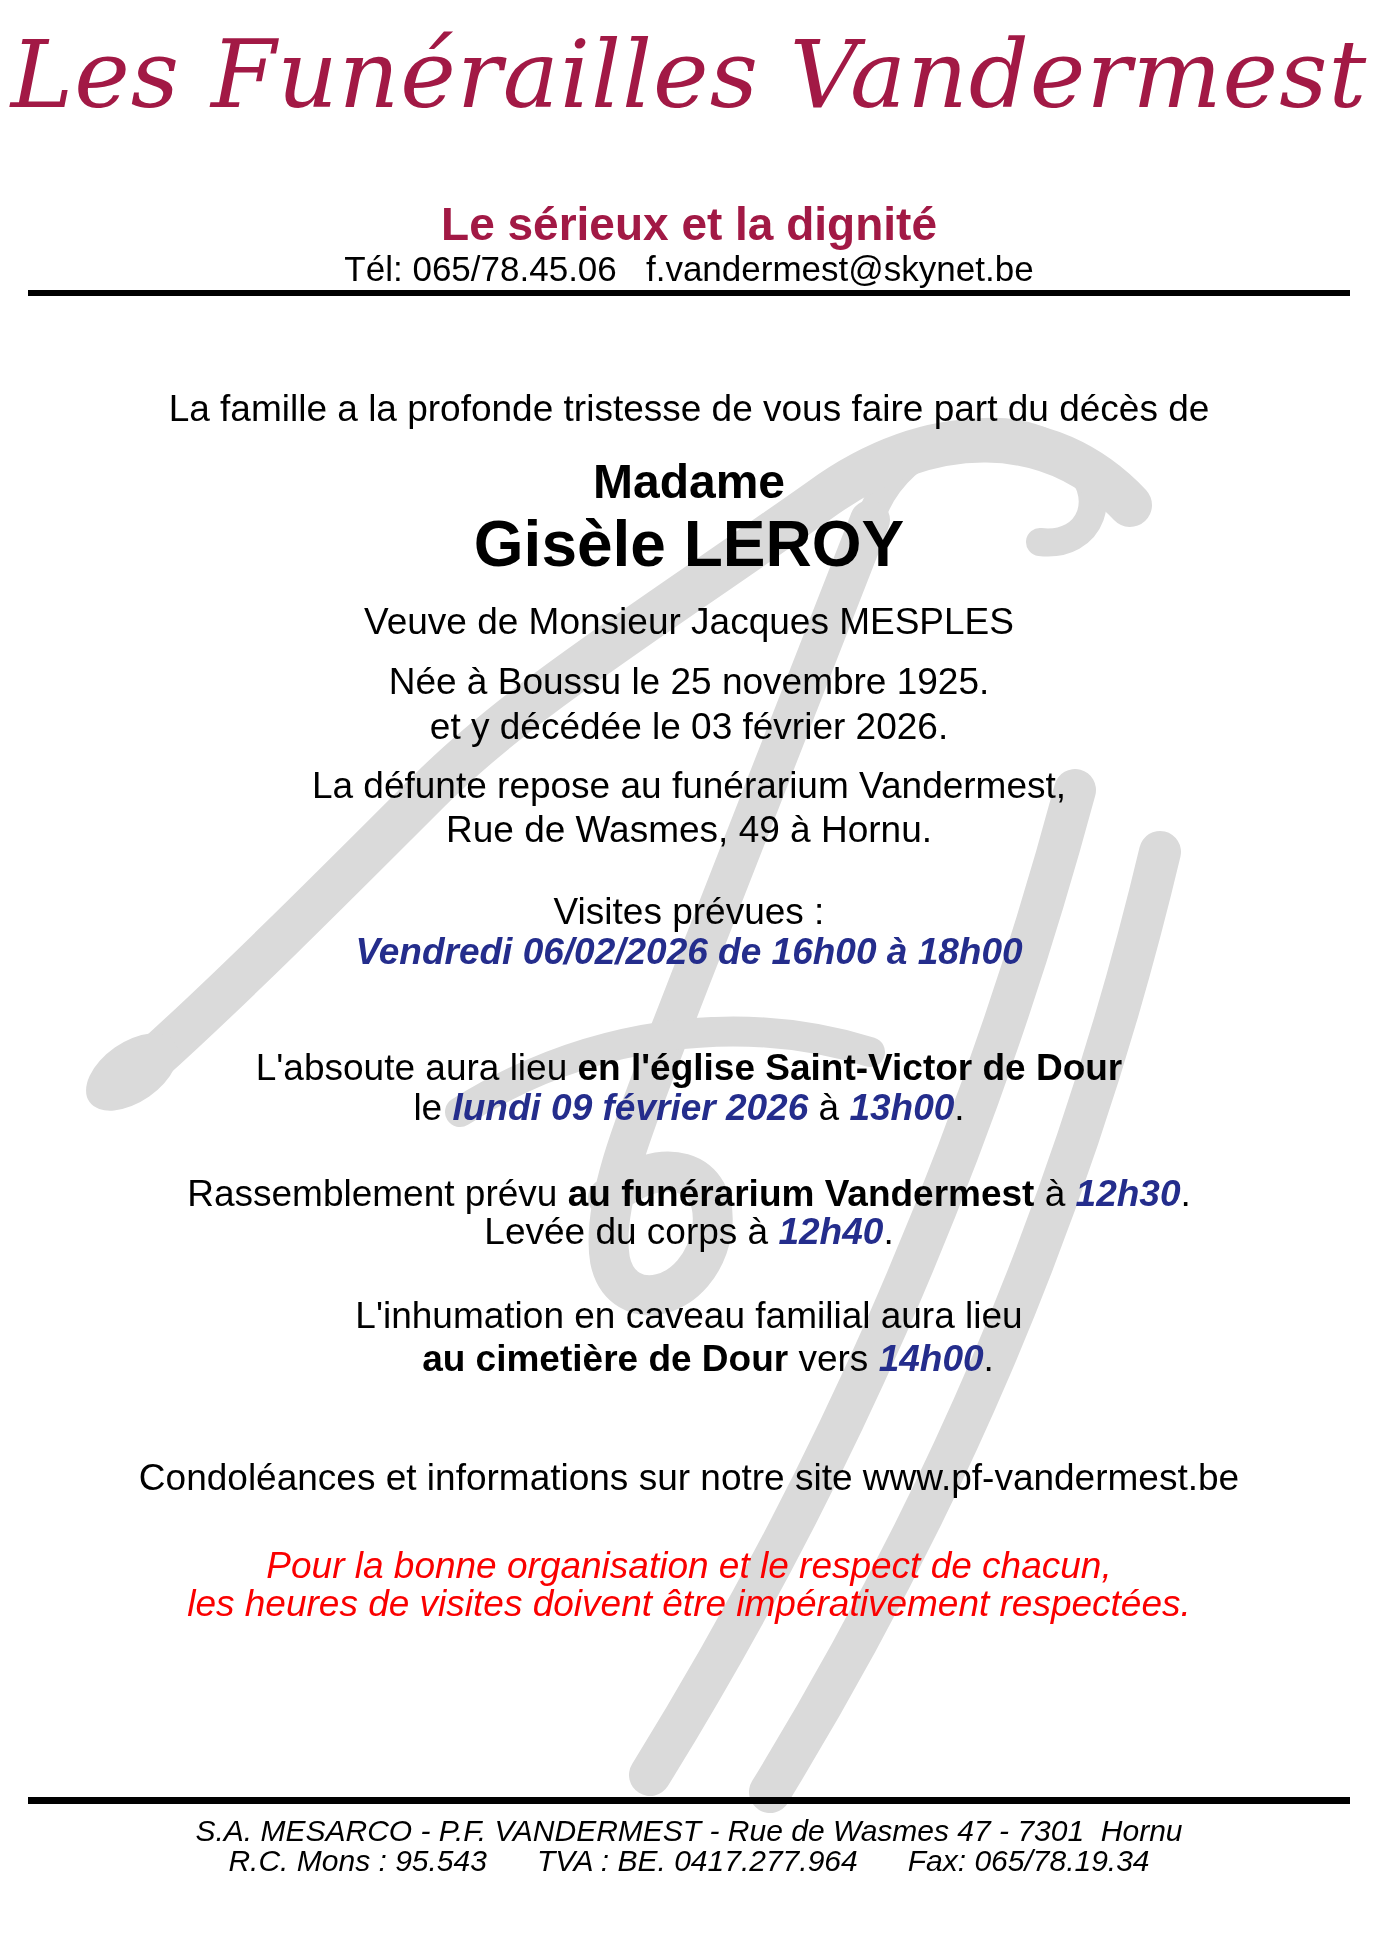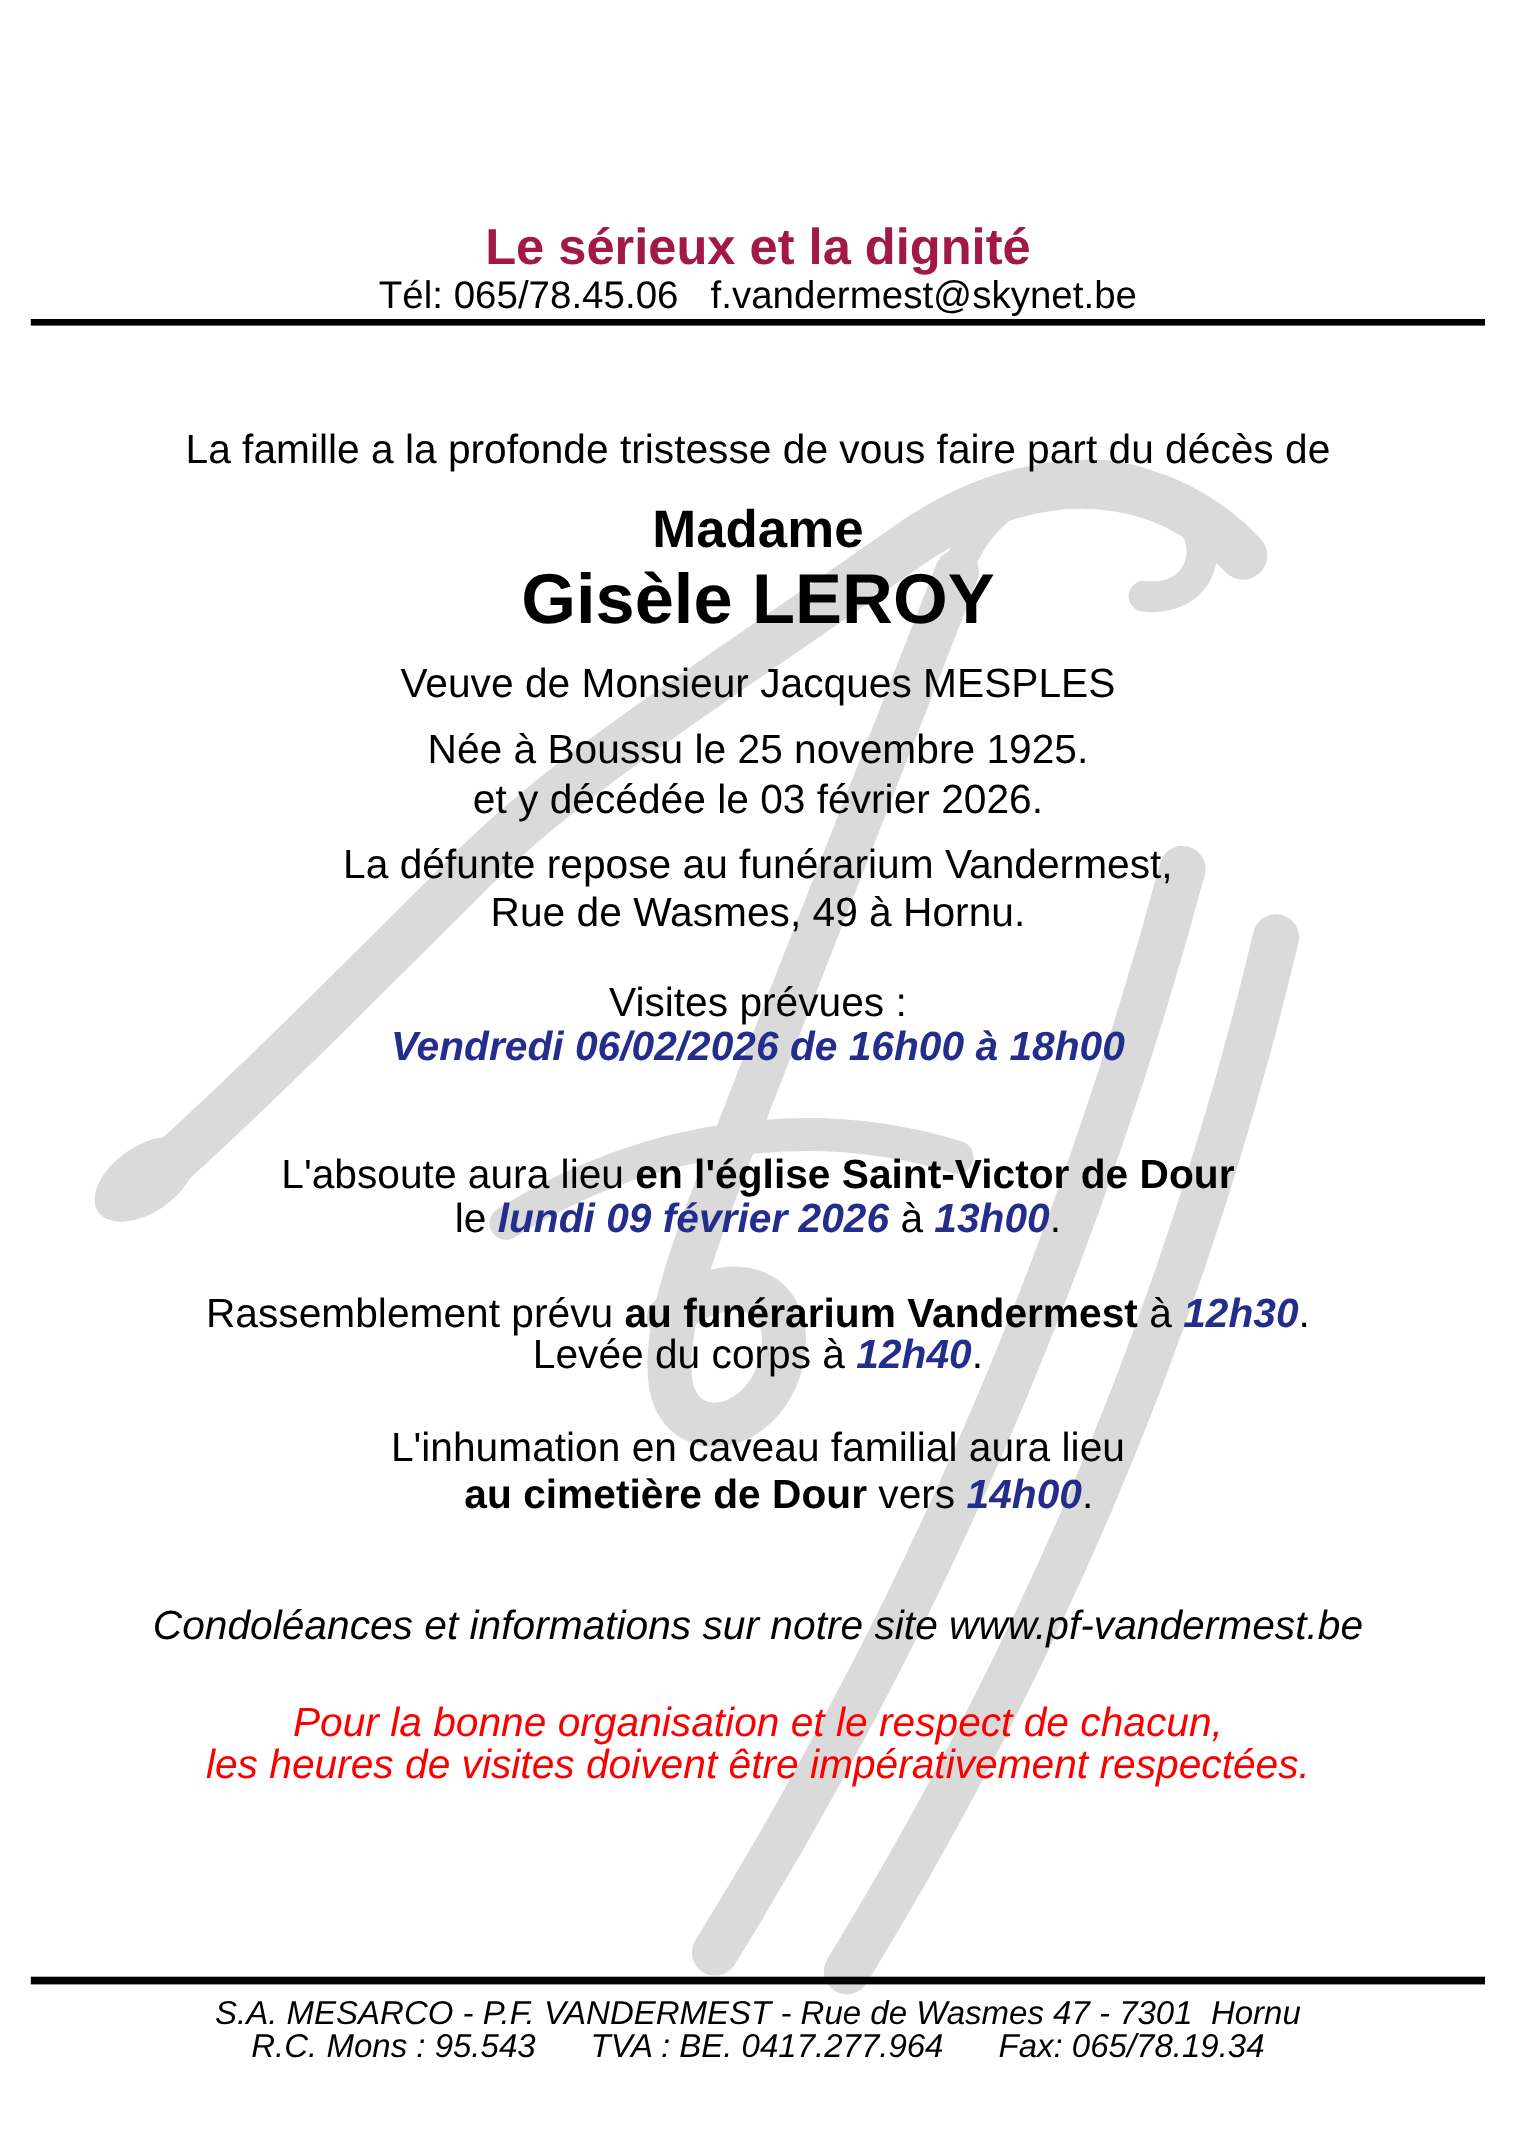--- a/index.html
+++ b/index.html
@@ -32,21 +32,21 @@
     font-family:"DejaVu Serif", serif;
     font-style:italic;
     font-size:94px;
     color:var(--brand);
     letter-spacing:1px;
   }
   .tagline{font-size:46px;font-weight:bold;color:var(--brand);}
   .contact{font-size:35px;}
   .body{font-size:37px;}
   .b{font-weight:bold;}
-  .i{font-style:italic;}
+  .i{}
   .honorific{font-size:48px;font-weight:bold;}
   .name{font-size:64px;font-weight:bold;}
   .bluebi{color:var(--blue);font-weight:bold;font-style:italic;}
   .rednote{color:var(--red);font-style:italic;}
   .footer{font-size:30px;font-style:italic;}
   .rule{position:absolute;left:28px;right:28px;background:#000;}
 </style>
 </head>
 <body>
 
@@ -65,20 +65,21 @@
 
       <path d="M 650 1775 C 820 1500, 970 1180, 1075 790" stroke-width="42"></path>
       <path d="M 770 1792 C 930 1530, 1070 1230, 1160 852" stroke-width="42"></path>
     </g>
 
     <ellipse cx="132" cy="1072" rx="52" ry="30" fill="#DADADA" transform="rotate(-35 132 1072)"></ellipse>
   </svg>
 
   <div class="layer">
 
+    <div class="line script-title" style="top:16px;">Les Funérailles Vandermest</div>
     <div class="line tagline" style="top:196px;">Le sérieux et la dignité</div>
     <div class="line contact" style="top:247px;">Tél: 065/78.45.06   f.vandermest@skynet.be</div>
     <div class="rule" style="top:290px;height:6px;"></div>
 
     <div class="line body" style="top:386px;">La famille a la profonde tristesse de vous faire part du décès de</div>
     <div class="line honorific" style="top:452px;">Madame</div>
     <div class="line name" style="top:504px;">Gisèle LEROY</div>
     <div class="line body" style="top:599px;">Veuve de Monsieur Jacques MESPLES</div>
     <div class="line body" style="top:659px;">Née à Boussu le 25 novembre 1925.</div>
     <div class="line body" style="top:704px;">et y décédée le 03 février 2026.</div>

